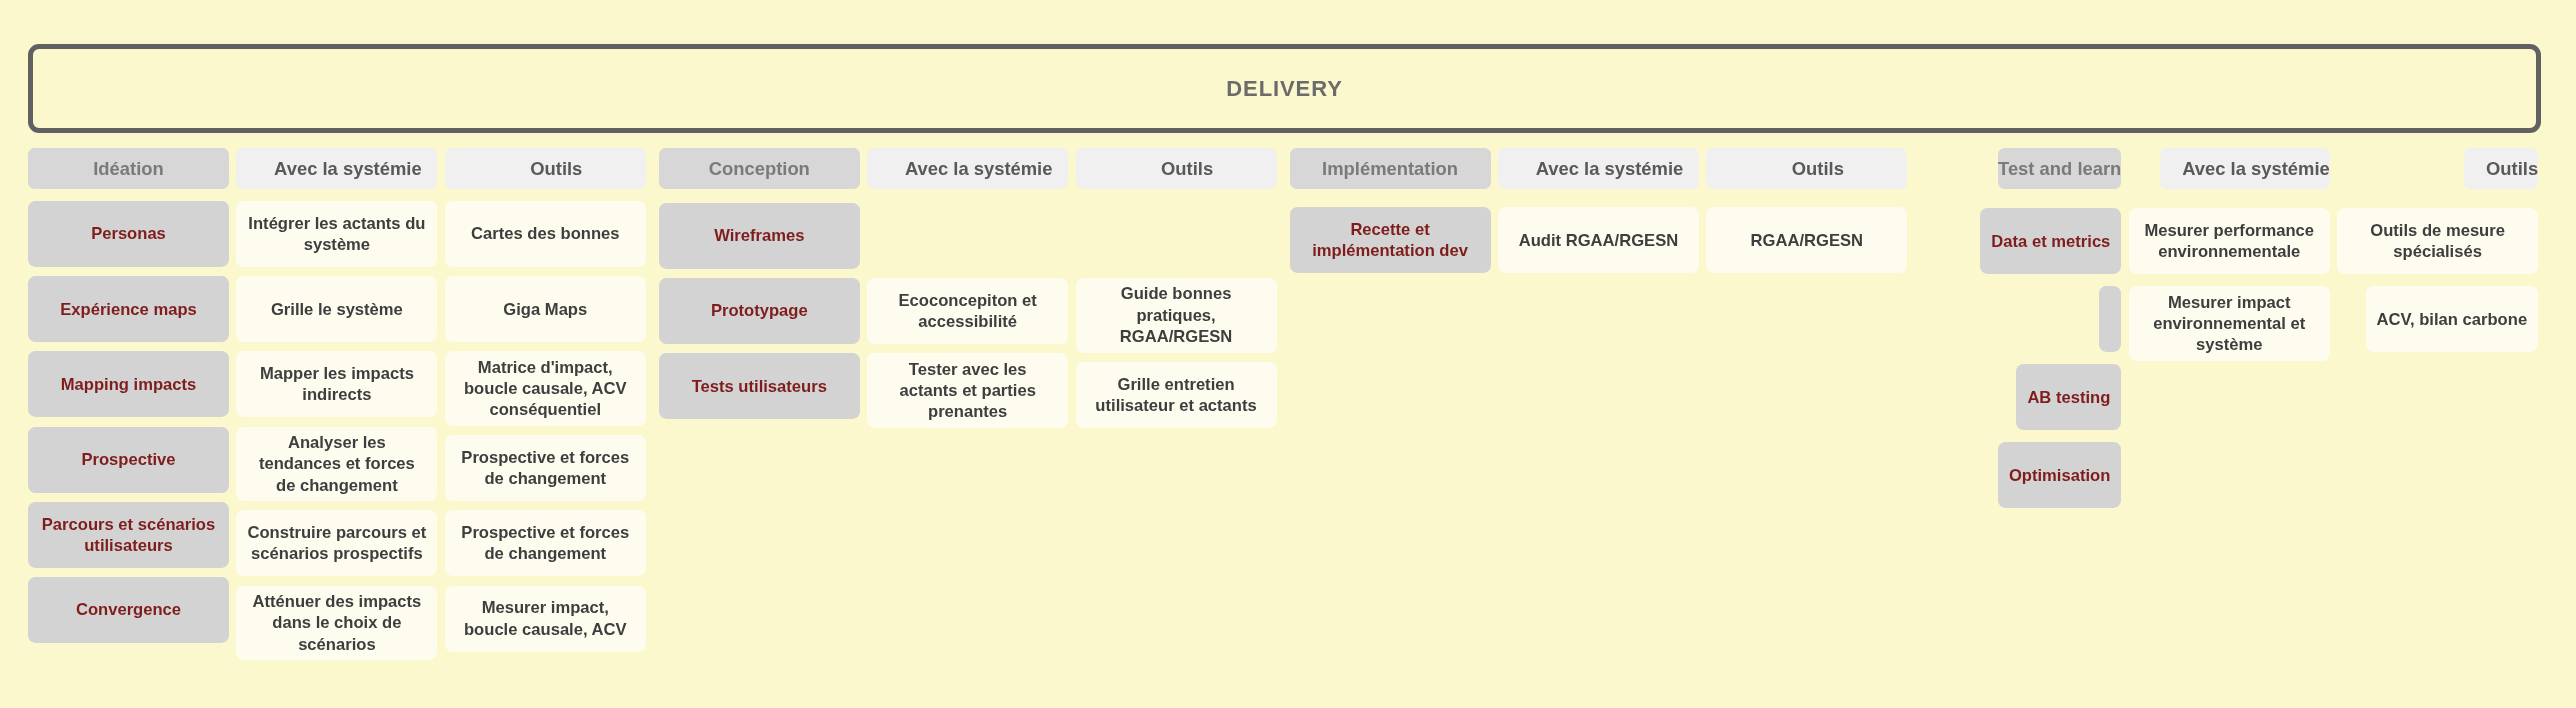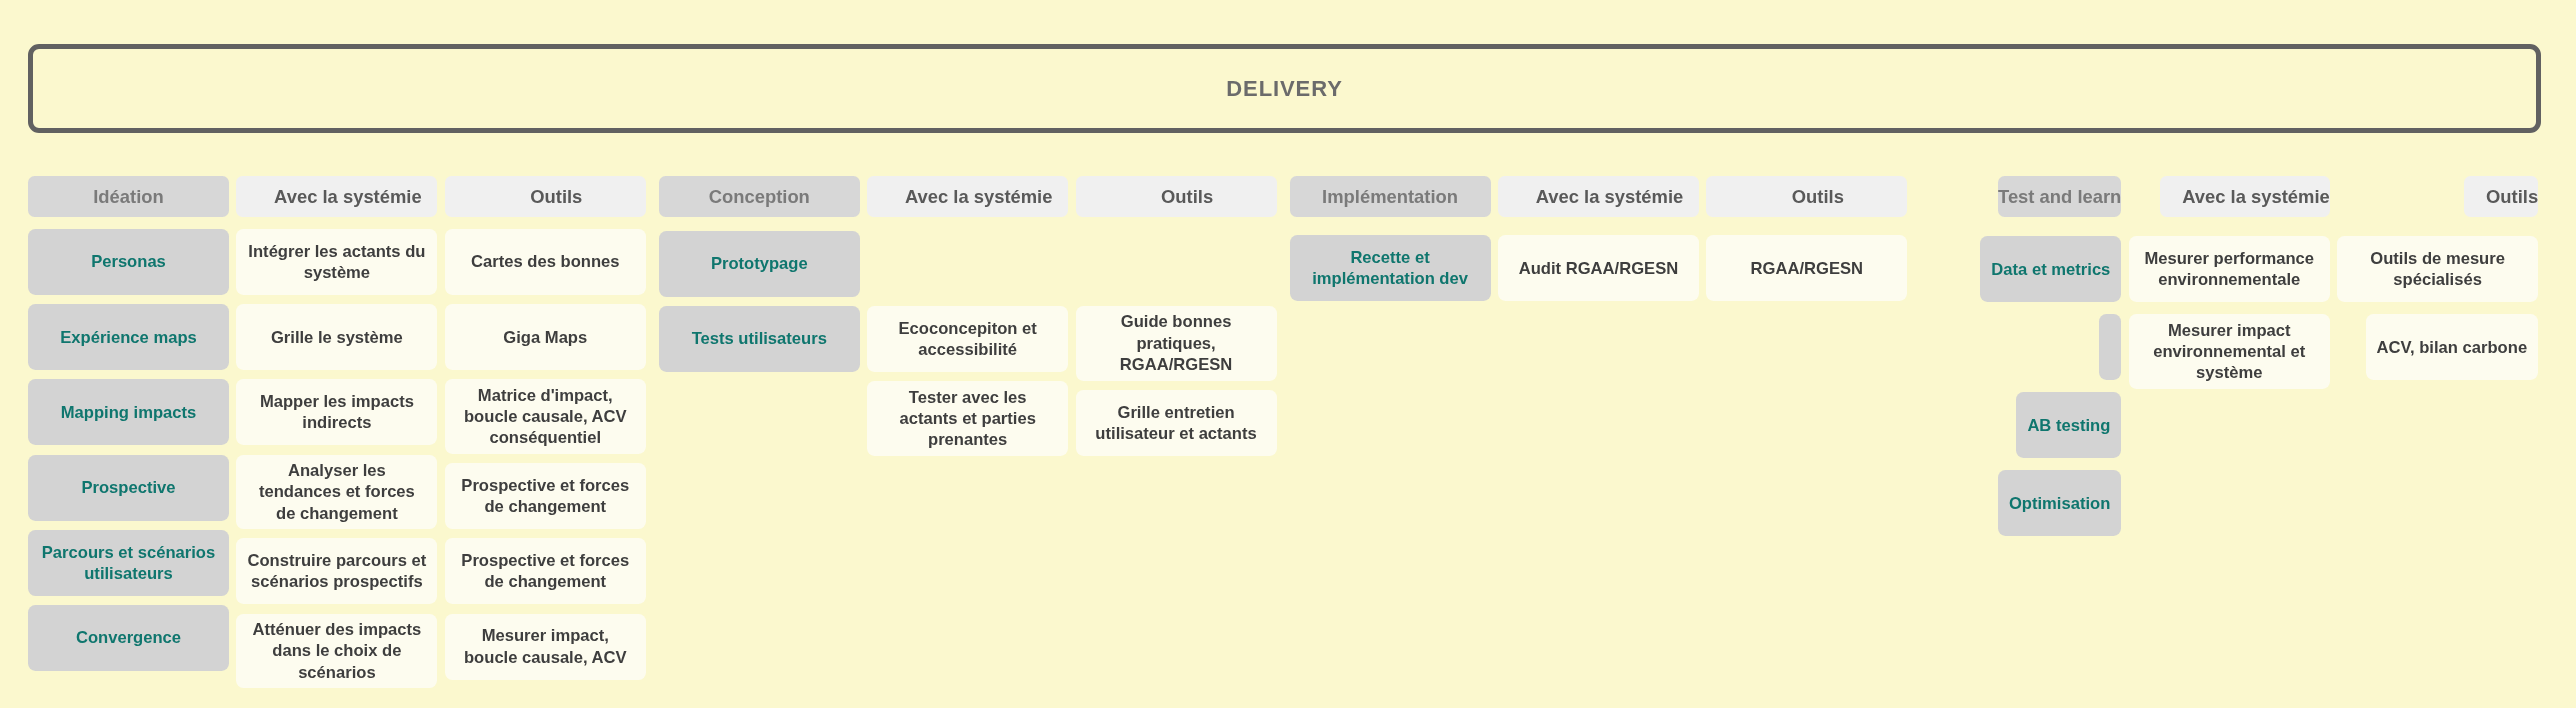--- a/index.html
+++ b/index.html
@@ -19,42 +19,42 @@
     display:flex;align-items:center;justify-content:center;
   }
   .title-frame span{
     font-size:22px;color:#6B6B6B;letter-spacing:0.9px;
   }
 
   .board{
     position:absolute;left:28px;top:148px;
     display:flex;gap:13px;align-items:flex-start;
   }
-  .group{display:flex;gap:7.4px;align-items:flex-start;margin-top:28px;}
+  .group{display:flex;gap:7.4px;align-items:flex-start;}
   .col{display:flex;flex-direction:column;gap:9.2px;width:201px;}
   .g4 .col{gap:12px;align-items:flex-end;}
 
   .hdr{
     height:41px;border-radius:6.5px;flex:none;
     display:flex;align-items:center;justify-content:center;
     font-size:18.4px;text-align:center;margin-bottom:2.8px;
   }
   .g2 .hdr{margin-bottom:4.6px;}
   .g3 .hdr{margin-bottom:9.2px;}
   .g4 .hdr{margin-bottom:7.4px;}
   .hdr.gray{background:#D7D7D7;color:#7A7A7A;}
   .hdr.light{background:#F0F0F0;color:#595959;padding-left:22px;}
 
   .card{
     min-height:66px;border-radius:7.4px;box-sizing:border-box;
     display:flex;align-items:center;justify-content:center;
     text-align:center;font-size:16.6px;line-height:1.28;
     padding:5.5px 11px;
   }
-  .card.gray{background:#D3D3D3;color:#0f766e;}
+  .card.gray{background:#D3D3D3;color:#7f1d1d;}
   .card.cream{background:#FDFCEF;color:#3E3E3E;}
   .spacer{height:66px;flex:none;}
 </style>
 </head>
 <body>
 
 <div class="canvas">
 
   <div class="title-frame">
     <span>DELIVERY</span>
@@ -133,20 +133,23 @@
           </div>
       </div>
     </section>
 
     <section class="group g2">
       <div class="col">
         <div class="hdr gray">
             <span>Conception</span>
           </div>
         <div class="card gray">
+            <span>Wireframes</span>
+          </div>
+        <div class="card gray">
             <span>Prototypage</span>
           </div>
         <div class="card gray">
             <span>Tests utilisateurs</span>
           </div>
       </div>
       <div class="col">
         <div class="hdr light">
             <span>Avec la systémie</span>
           </div>

